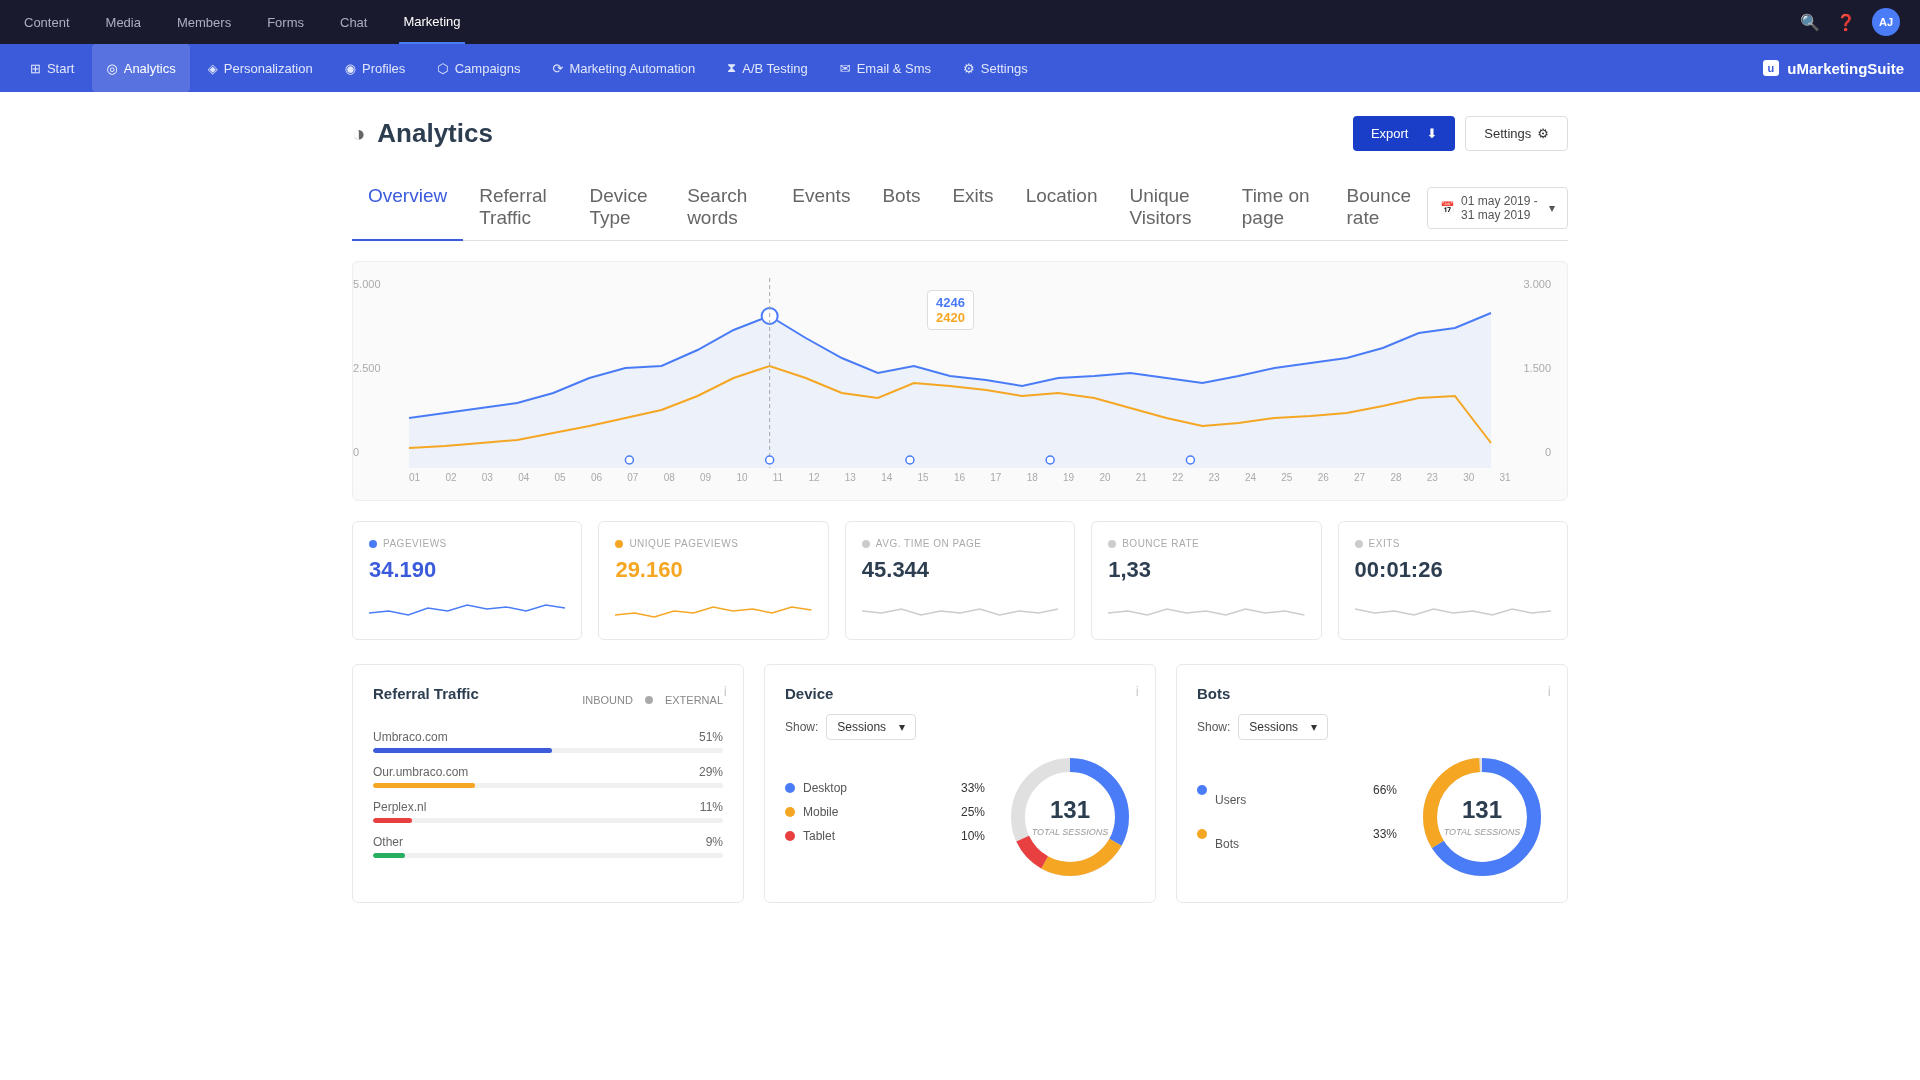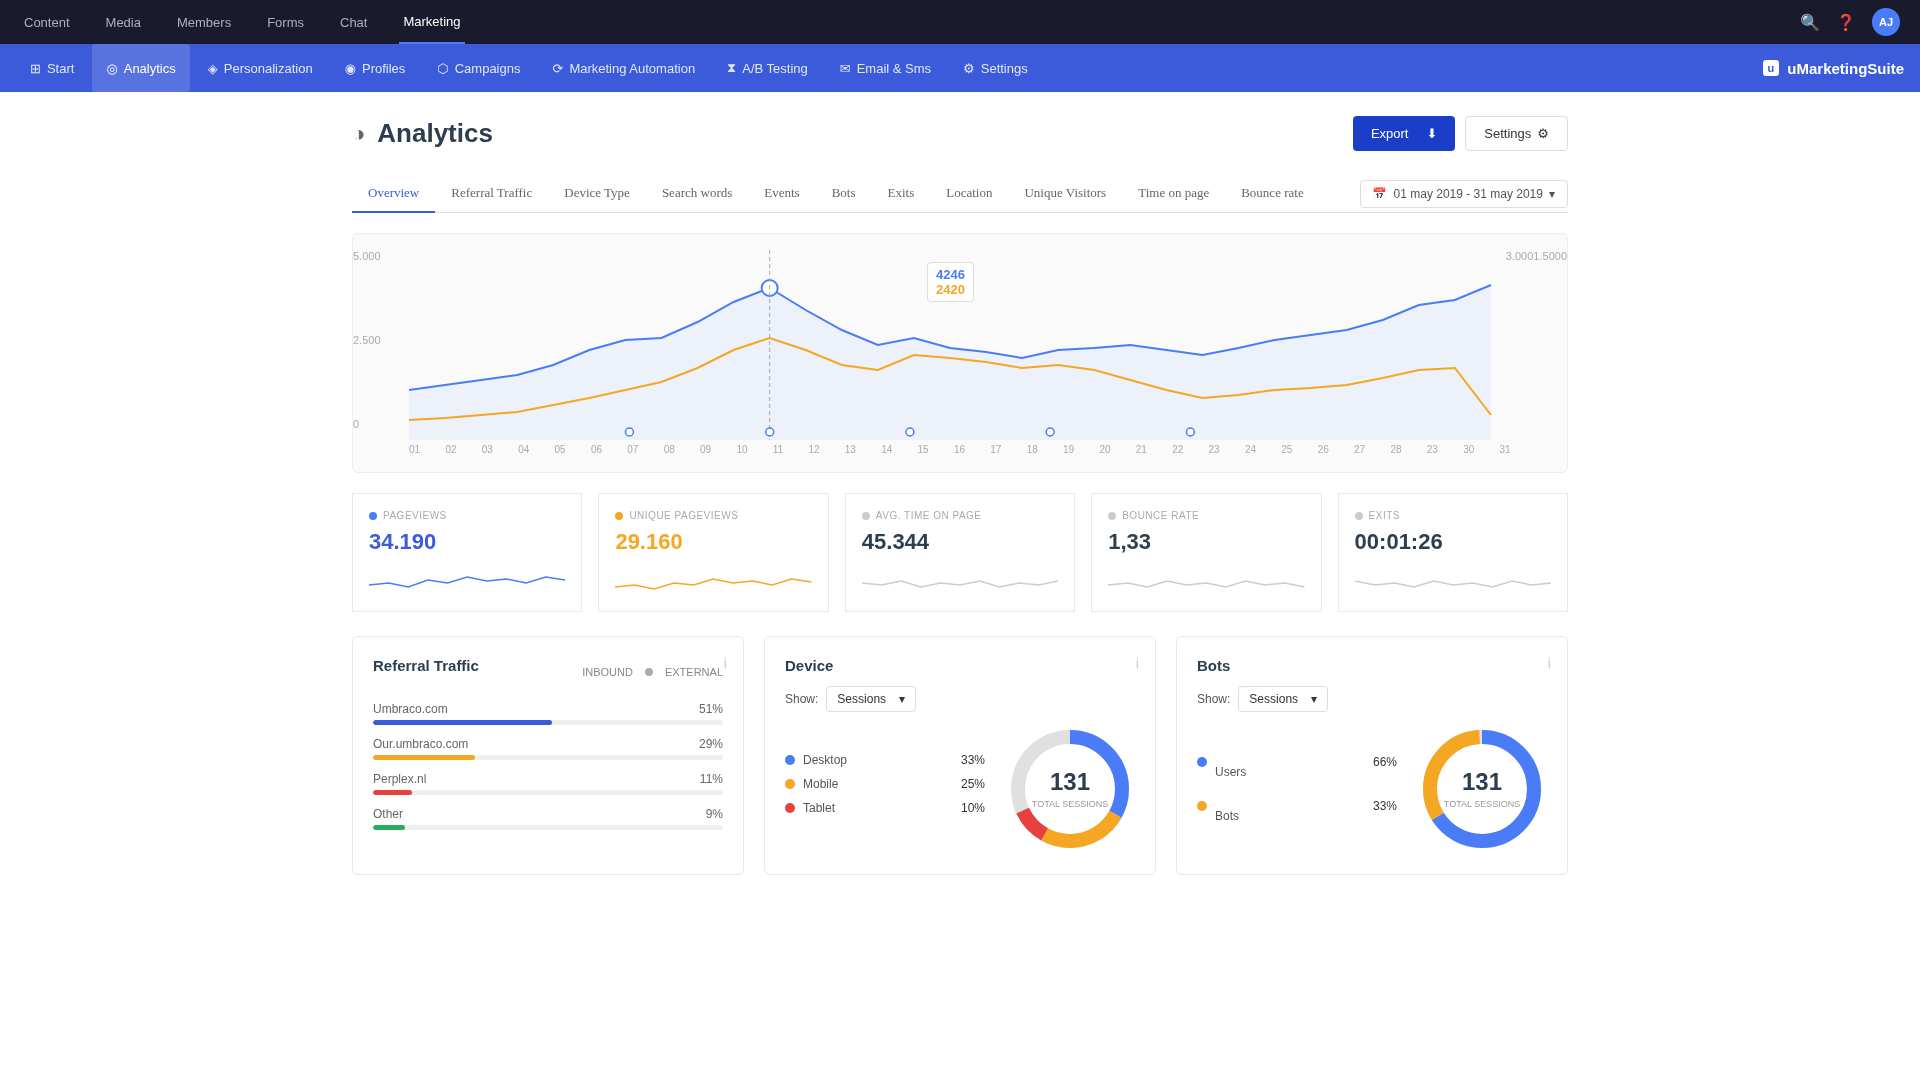--- a/index.html
+++ b/index.html
@@ -92,26 +92,25 @@
       background: #fff; color: #333;
       border: 1px solid #ddd; border-radius: 4px;
       padding: 9px 18px; font-size: 13px;
       cursor: pointer; display: flex; align-items: center; gap: 6px;
     }
 
     
     .tabs { display: flex; gap: 0; border-bottom: 1px solid #e0e0e0; margin-bottom: 20px; }
     .tab {
       padding: 10px 16px;
-      font-size: 13px;
+      font-size: 19px;
       color: #666;
       cursor: pointer;
       border-bottom: 2px solid transparent;
       margin-bottom: -1px;
-      font-family: Liberation Serif, serif;
     }
     .tab.active { color: #3b5bdb; border-bottom: 2px solid #3b5bdb; font-weight: 500; }
     .tab-date-range {
       margin-left: auto;
       display: flex; align-items: center; gap: 6px;
       border: 1px solid #ddd; border-radius: 4px;
       padding: 6px 12px; font-size: 12px; color: #555;
       cursor: pointer; background: #fff;
       align-self: center;
     }
@@ -129,22 +128,22 @@
     .chart-y-labels {
       position: absolute;
       left: 0; top: 16px;
       display: flex; flex-direction: column;
       justify-content: space-between;
       height: 180px;
       font-size: 11px; color: #aaa;
     }
     .chart-y-labels-right {
       position: absolute;
-      right: 0; top: 16px;
-      display: flex; 
+      right: 16px; top: 16px;
+      display: flex; flex-direction: column;
       justify-content: space-between;
       height: 180px;
       font-size: 11px; color: #aaa;
       text-align: right;
     }
     .chart-svg-wrap {
       margin-left: 40px;
       margin-right: 40px;
       height: 190px;
       position: relative;
@@ -174,21 +173,21 @@
     
     .metric-cards {
       display: grid;
       grid-template-columns: repeat(5, 1fr);
       gap: 16px;
       margin-bottom: 24px;
     }
     .metric-card {
       background: #fff;
       border: 1px solid #e8e8e8;
-      border-radius: 0;
+      border-radius: 6px;
       padding: 16px;
     }
     .metric-label {
       font-size: 10px;
       color: #aaa;
       text-transform: uppercase;
       letter-spacing: 0.5px;
       margin-bottom: 8px;
       display: flex;
       align-items: center;
@@ -275,21 +274,21 @@
       margin-bottom: 10px; font-size: 12px;
     }
     .device-item-label { flex: 1; color: #555; }
     .device-item-pct { color: #333; font-weight: 500; }
     .donut-wrap { position: relative; display: flex; align-items: center; justify-content: center; }
     .donut-center-text {
       position: absolute;
       text-align: center;
     }
     .donut-number { font-size: 24px; font-weight: 700; color: #2c3e50; line-height: 1; }
-    .donut-sub { font-size: 9px; color: #999; text-transform: uppercase; margin-top: 5px; }
+    .donut-sub { font-size: 9px; color: #999; text-transform: uppercase; margin-top: 5px; font-style: italic; }
 
     
     .bots-item { display: flex; align-items: center; gap: 8px; margin-bottom: 10px; font-size: 12px; }
     .bots-item-label { flex: 1; color: #555; margin-top: 20px; }
     .bots-item-pct { color: #333; font-weight: 500; }
   </style>
 </head>
 <body>
 
 <nav class="top-nav">

